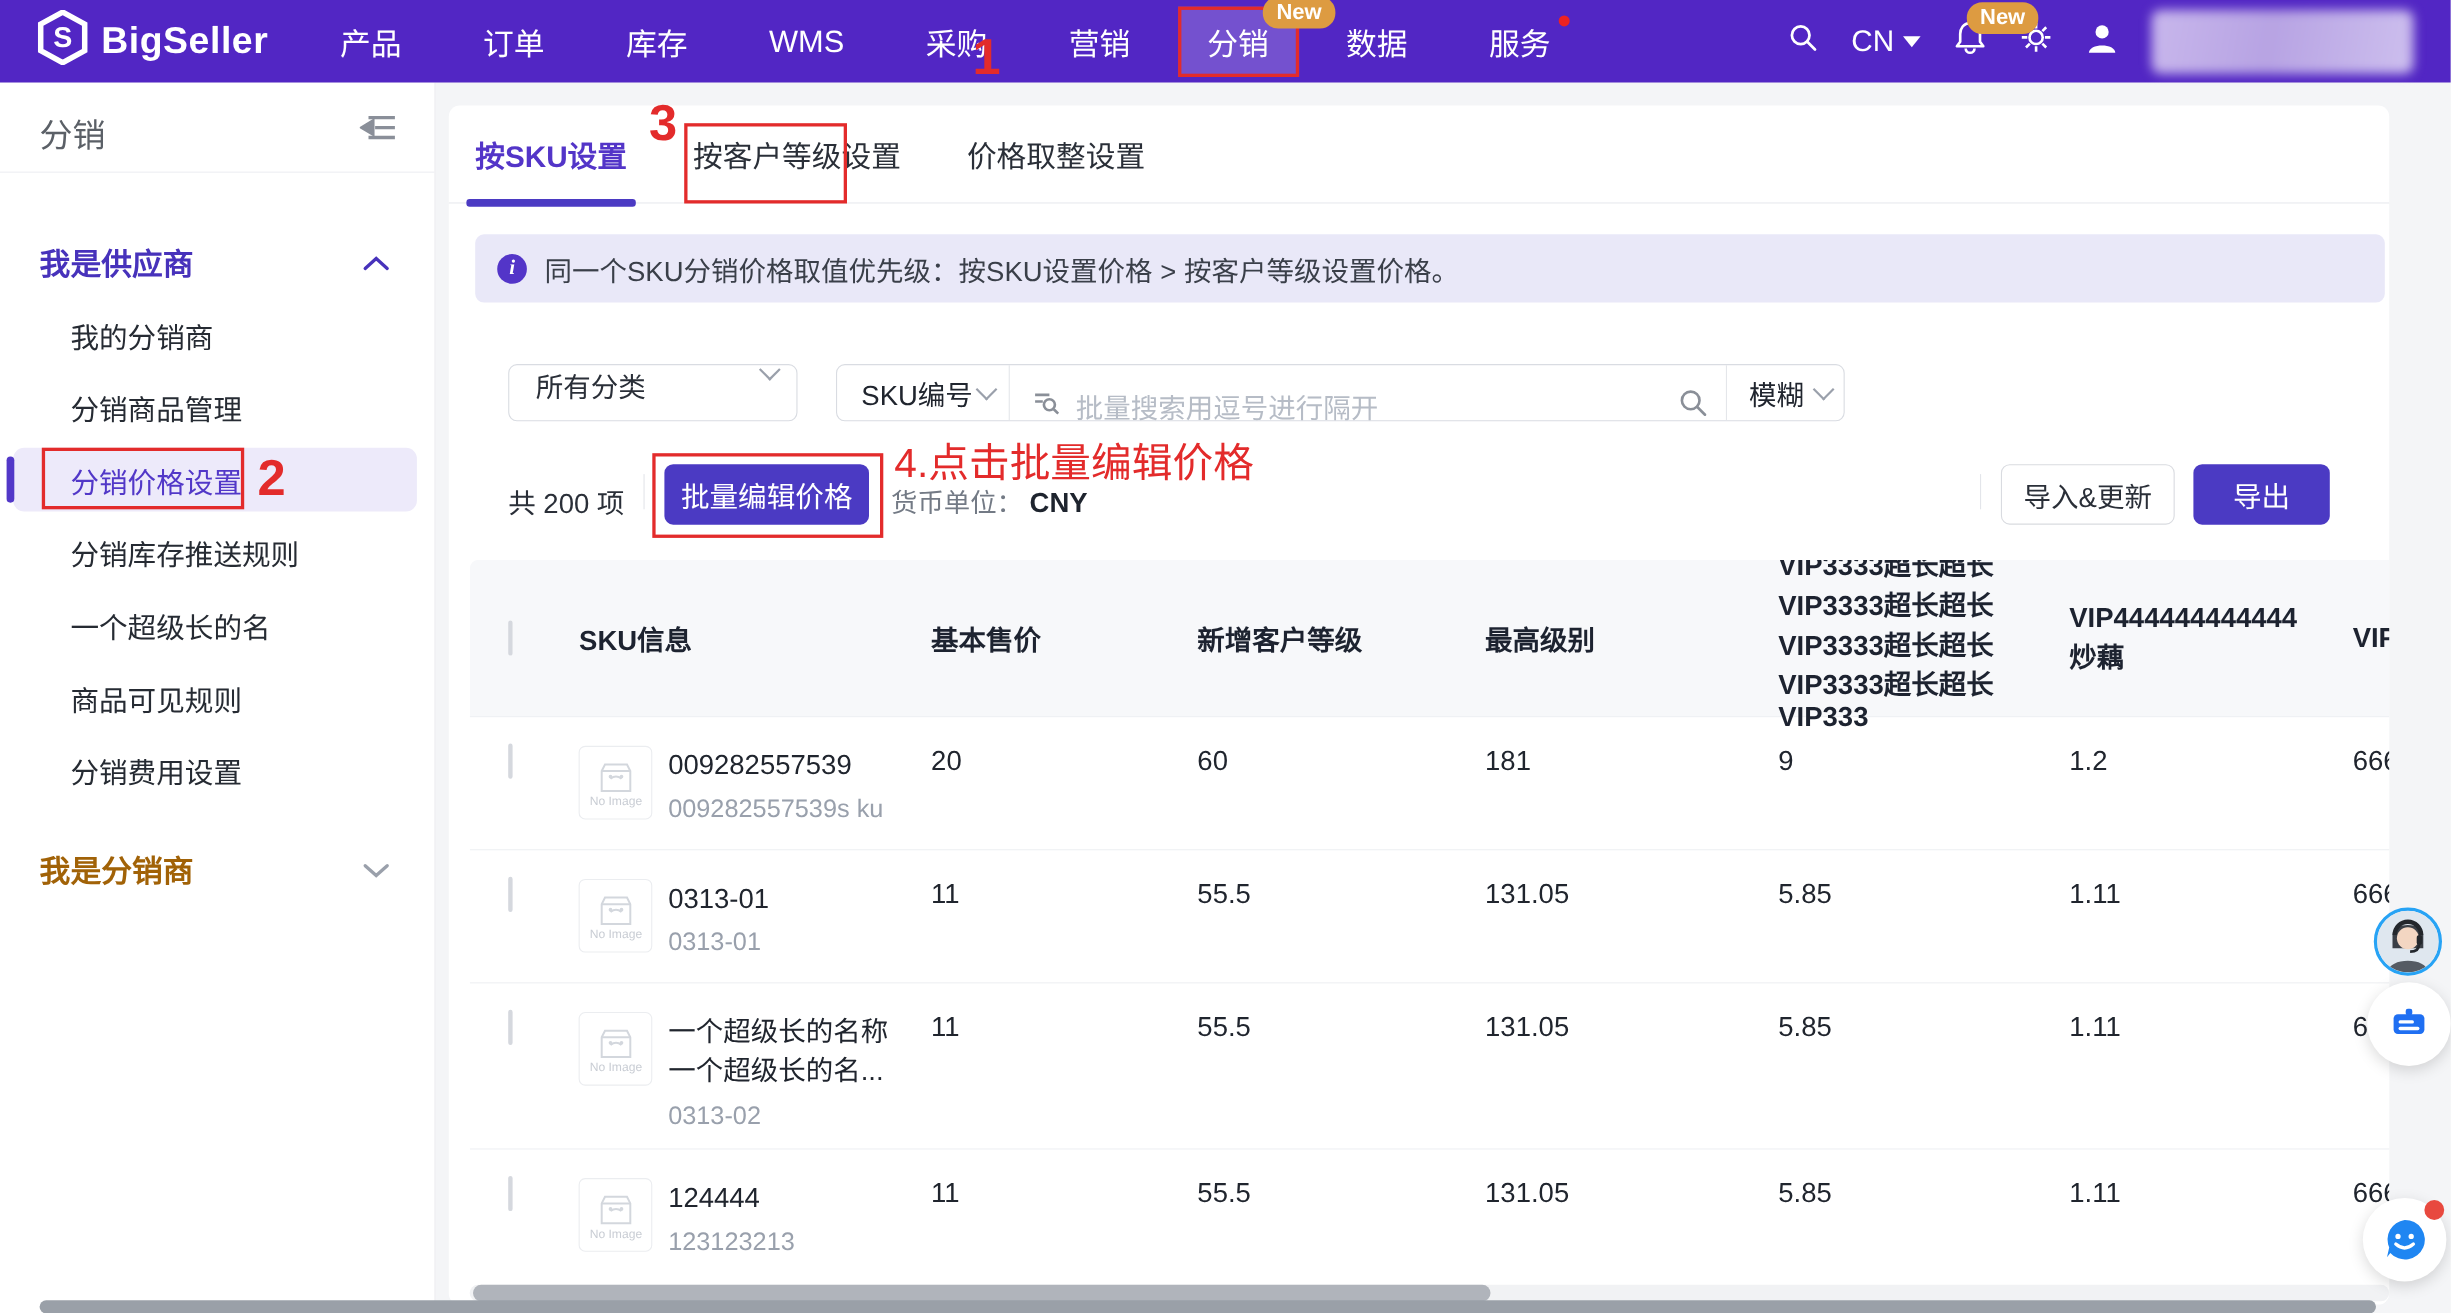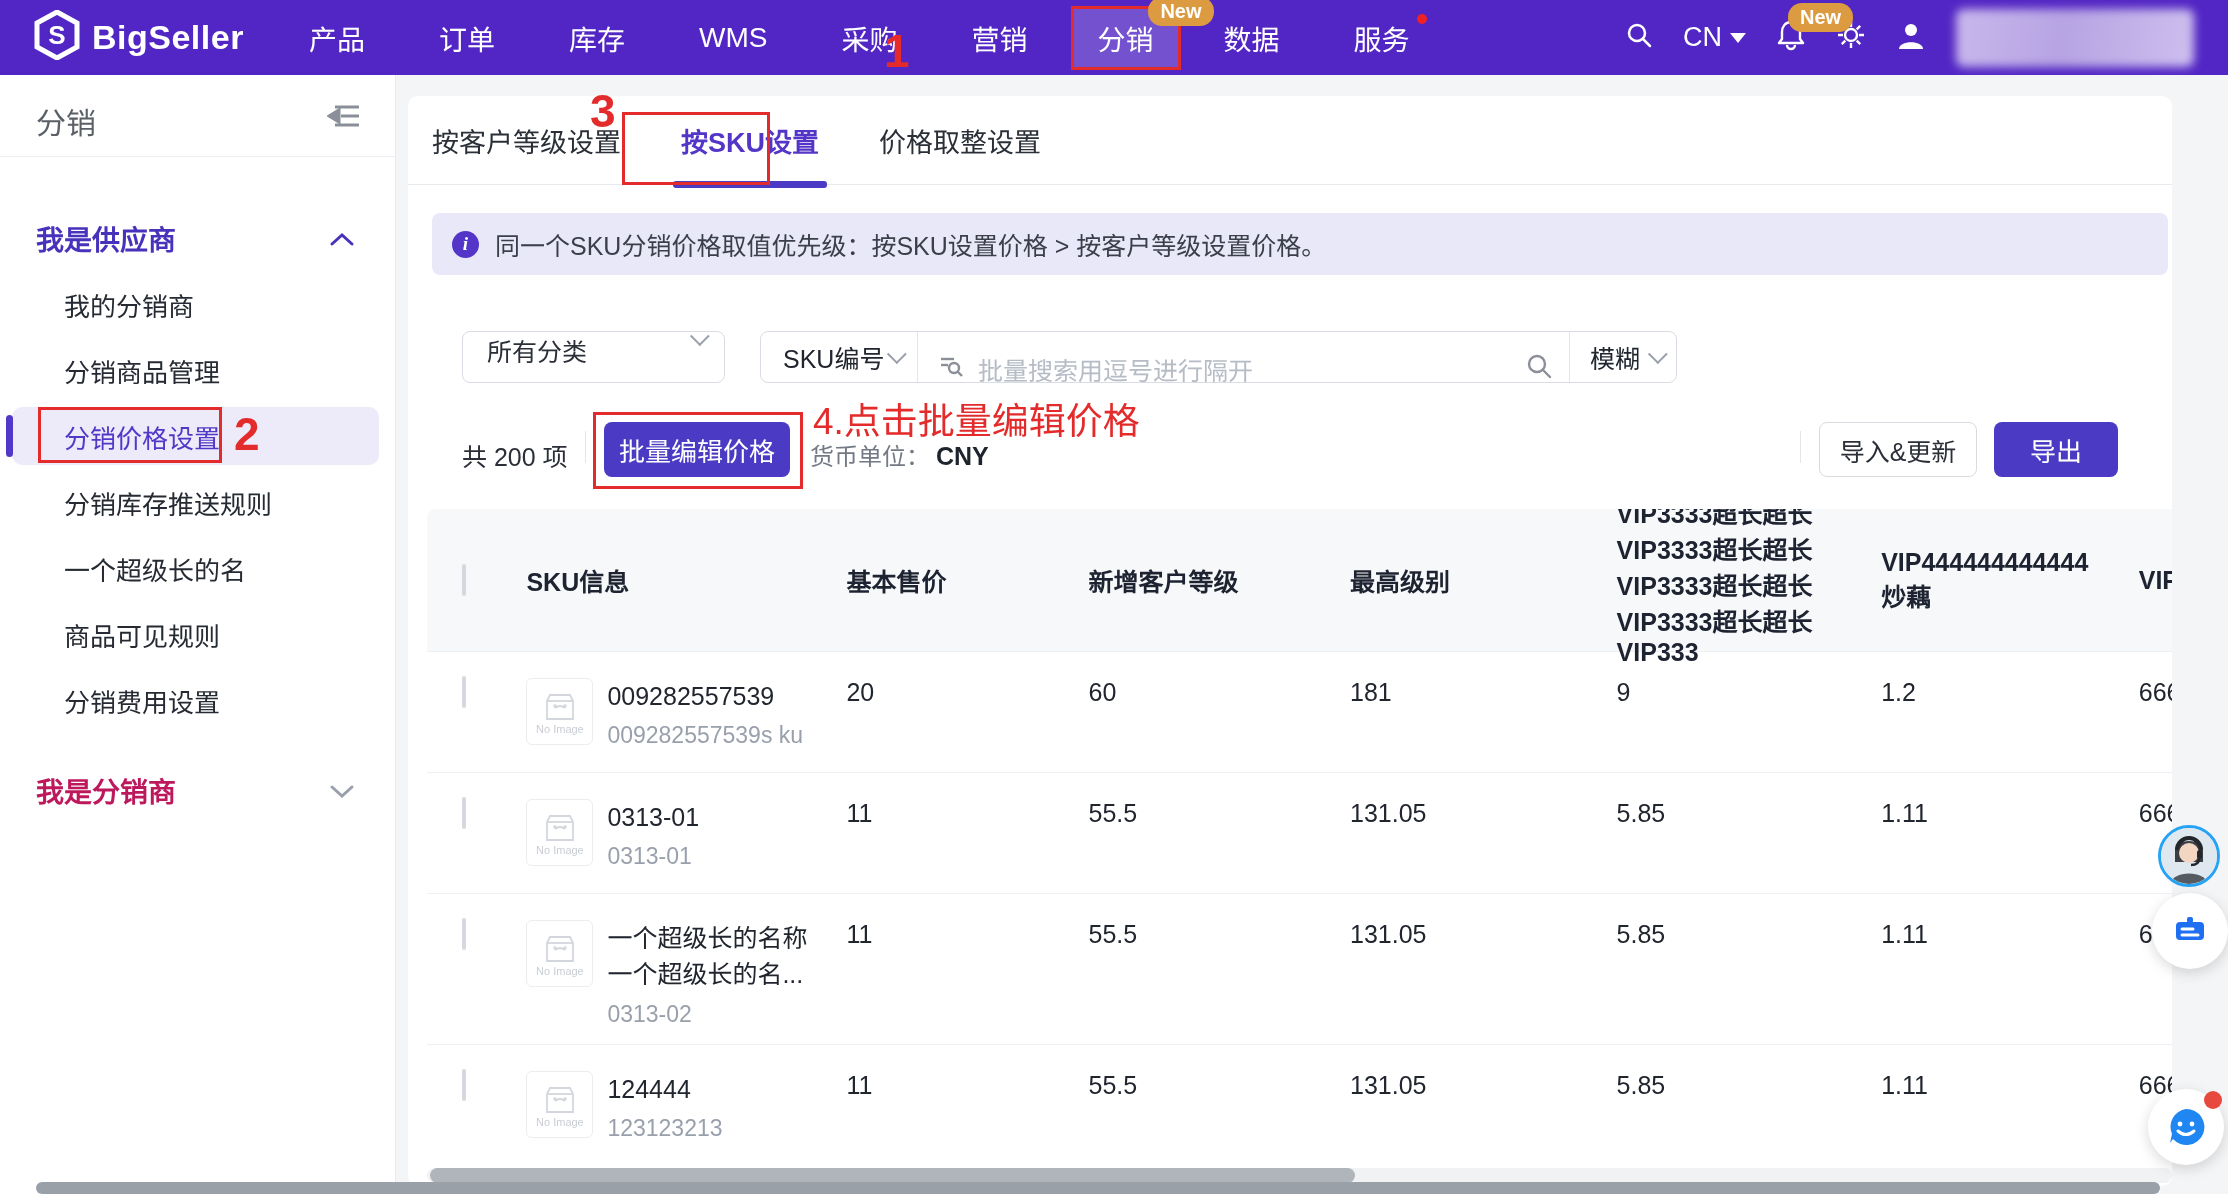--- a/index.html
+++ b/index.html
@@ -28,21 +28,21 @@
   .bell-badge { position:absolute; top:-16px; left:12px; background:#dd9b41; color:#fff; font-size:20px; font-weight:bold; padding:3px 12px; border-radius:14px; }
   .blur-user { width:238px; height:58px; border-radius:8px; background:linear-gradient(100deg,#c8b7ec 0%,#b7a3e3 45%,#cdbfee 100%); filter:blur(5px); cursor:pointer; }
 
   
   .sidebar { position:absolute; left:0; top:75px; width:396px; height:1119px; background:#fff; border-right:1px solid #e9eaee; z-index:5; }
   .side-head { position:relative; height:82px; border-bottom:1px solid #edeef2; }
   .side-title { position:absolute; left:36px; top:24px; font-size:30px; color:#5b6067; }
   .collapse-btn { position:absolute; right:34px; top:28px; cursor:pointer; }
   .side-group { position:relative; height:66px; display:flex; align-items:center; padding-left:36px; font-size:28px; font-weight:bold; cursor:pointer; }
   .side-group.purple { color:#4732bb; margin-top:48px; }
-  .side-group.dark { color:#be185d; margin-top:24px; }
+  .side-group.dark { color:#a16207; margin-top:24px; }
   .side-chev { position:absolute; right:40px; }
   .side-item { position:relative; height:66px; display:flex; align-items:center; padding-left:64px; font-size:26px; color:#262b33; cursor:pointer; }
   .side-item.active { color:#5238c8; }
   .side-item.active .item-bg { position:absolute; left:12px; right:16px; top:4px; bottom:4px; background:#edeafa; border-radius:10px; z-index:-1; }
   .side-item.active .item-bar { position:absolute; left:6px; top:12px; width:7px; height:42px; background:#5238c8; border-radius:4px; }
   .redbox-item { position:absolute; left:38px; top:4px; width:184px; height:56px; border:3px solid #e32b2b; }
   .ann-num { color:#e32b2b; font-weight:bold; font-size:46px; font-family:"Liberation Sans",sans-serif; }
   .ann-2 { position:absolute; left:234px; top:4px; }
 
   
@@ -252,26 +252,26 @@
       <svg width="26" height="16" viewBox="0 0 26 16">
           <polyline points="3,4 13,13 23,4" fill="none" stroke="#9aa0ab" stroke-width="3" stroke-linecap="round"></polyline>
         </svg>
     </span>
   </div>
 </aside>
 
 <main class="card">
 
   <div class="tabs">
-    <div class="tab">
-        <span>按客户等级设置</span>
-      </div>
     <div class="tab active">
         <span>按SKU设置</span>
         <span class="tab-underline"></span>
+      </div>
+    <div class="tab">
+        <span>按客户等级设置</span>
       </div>
     <div class="tab">
         <span>价格取整设置</span>
       </div>
     <span class="redbox-tab"></span>
     <span class="ann-num ann-3">3</span>
   </div>
 
   <div class="banner">
     <span class="info-icon">i</span>

